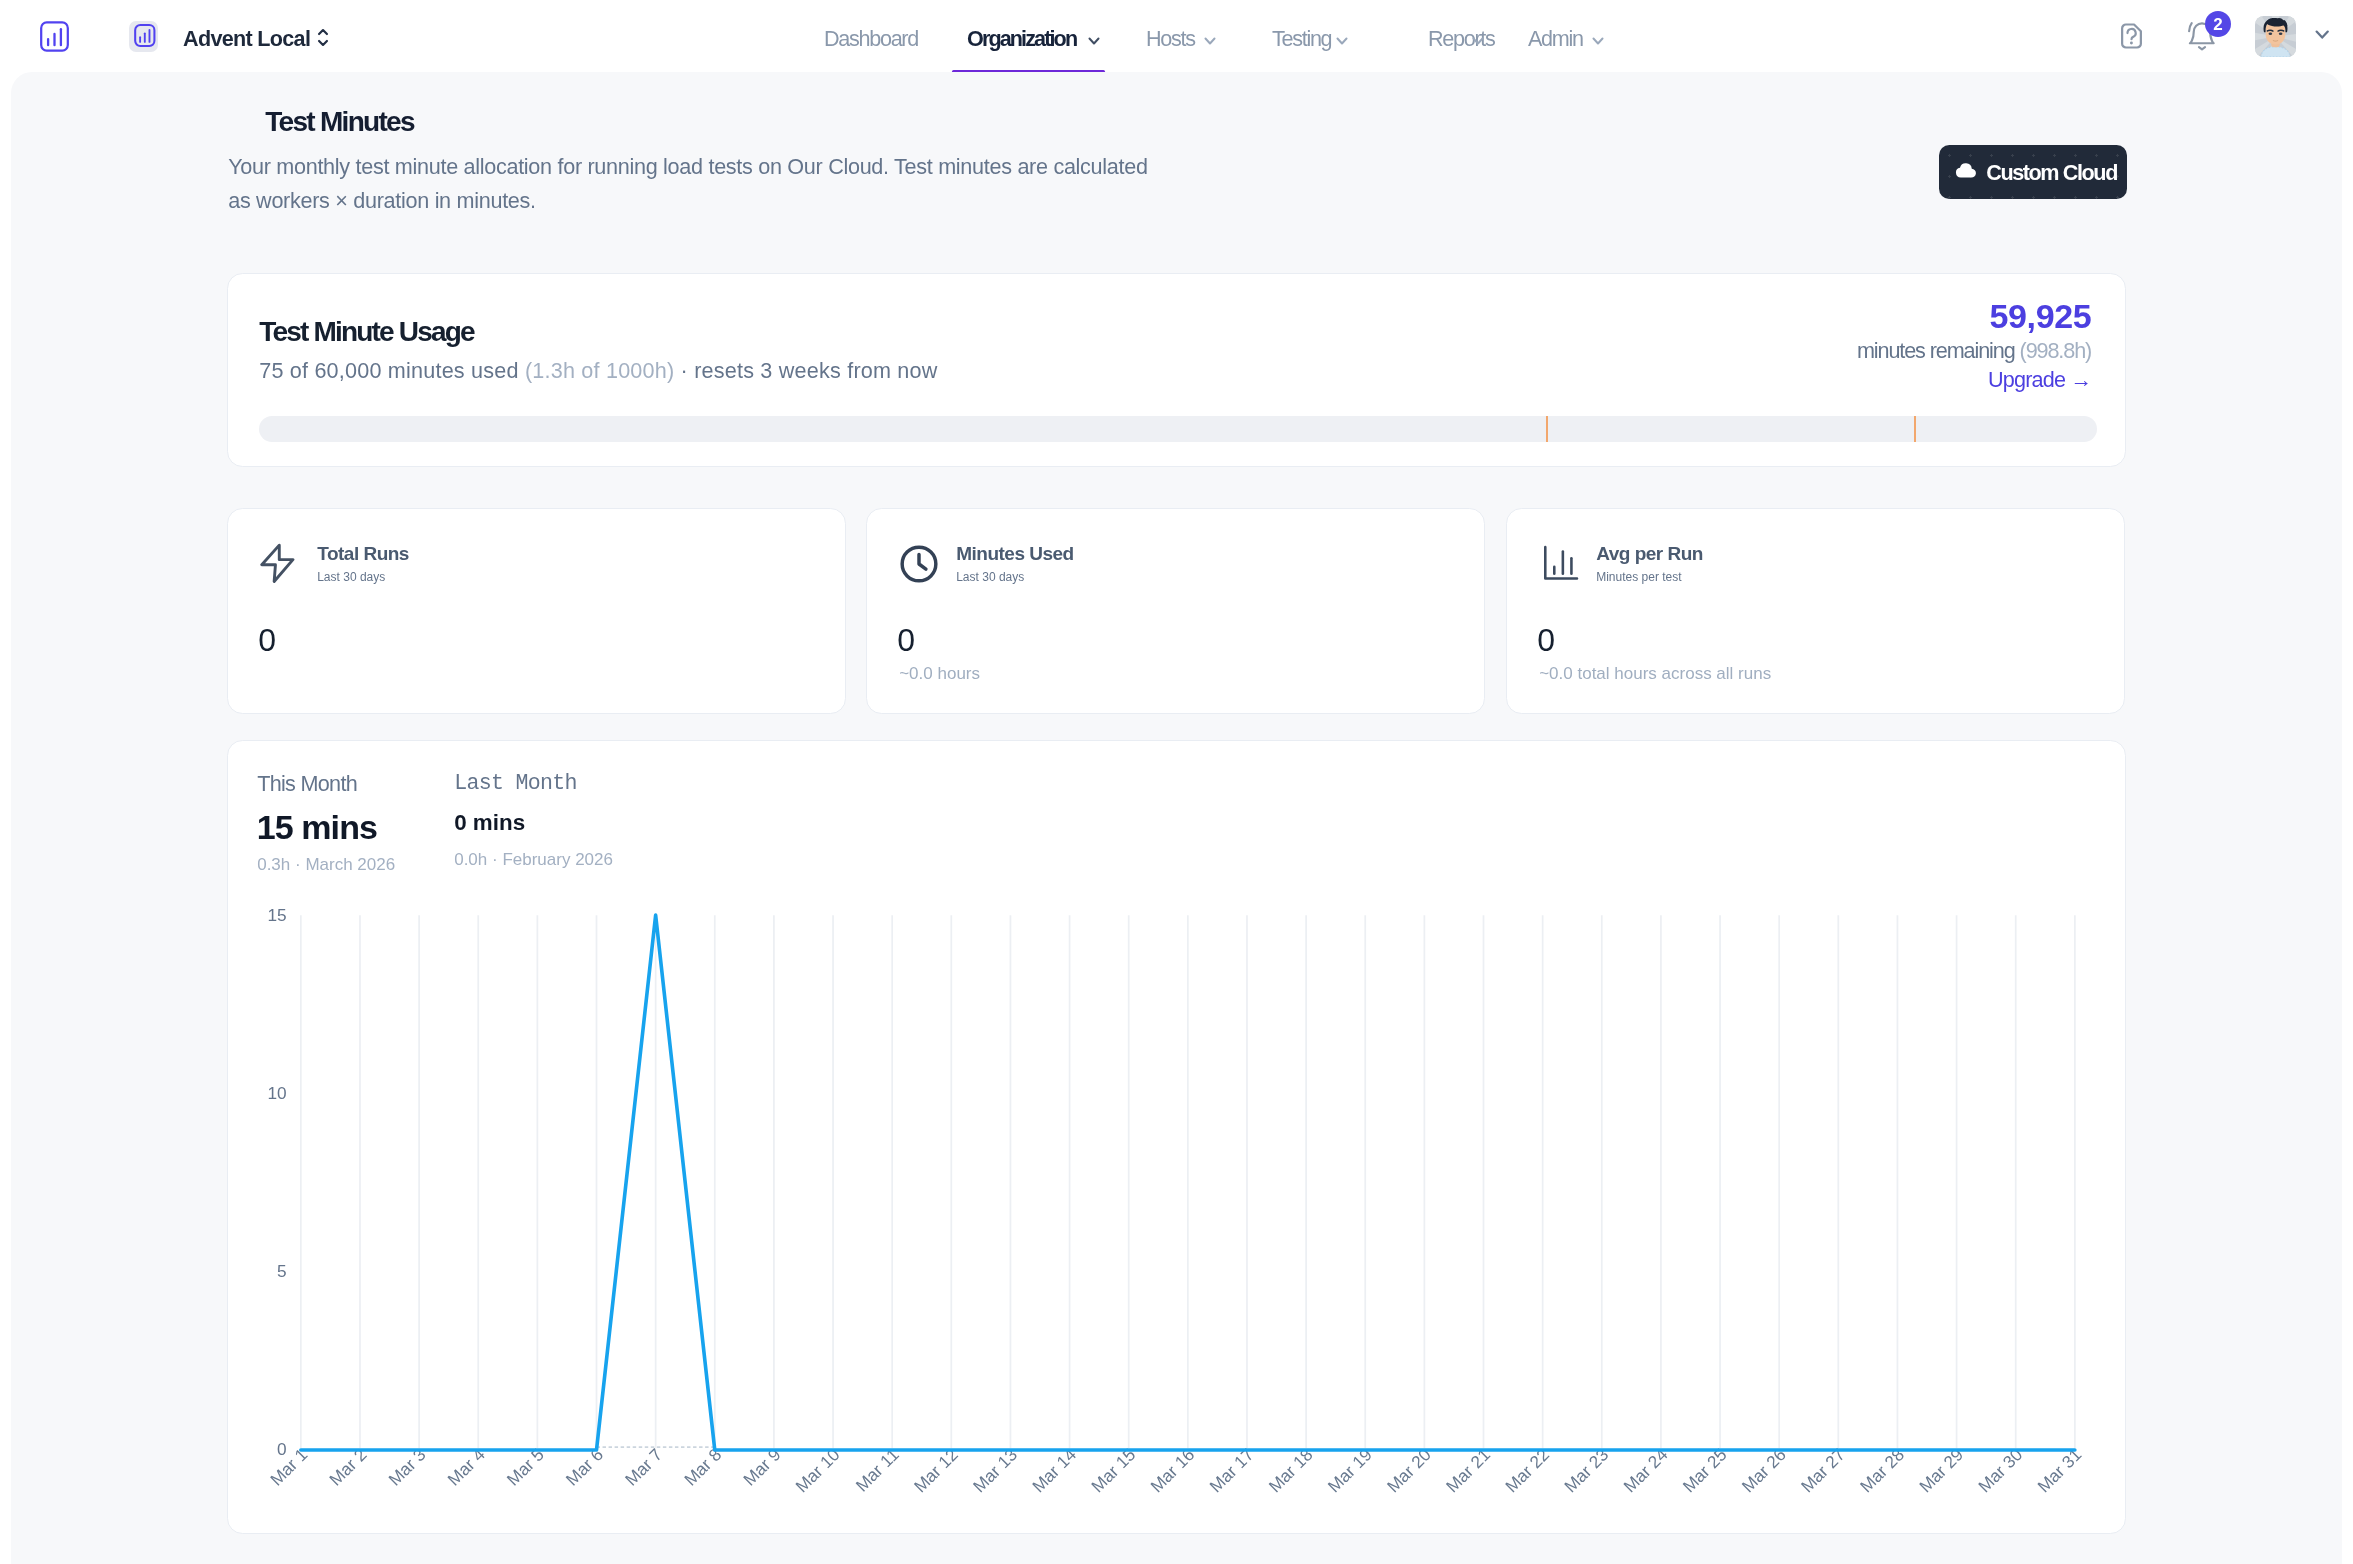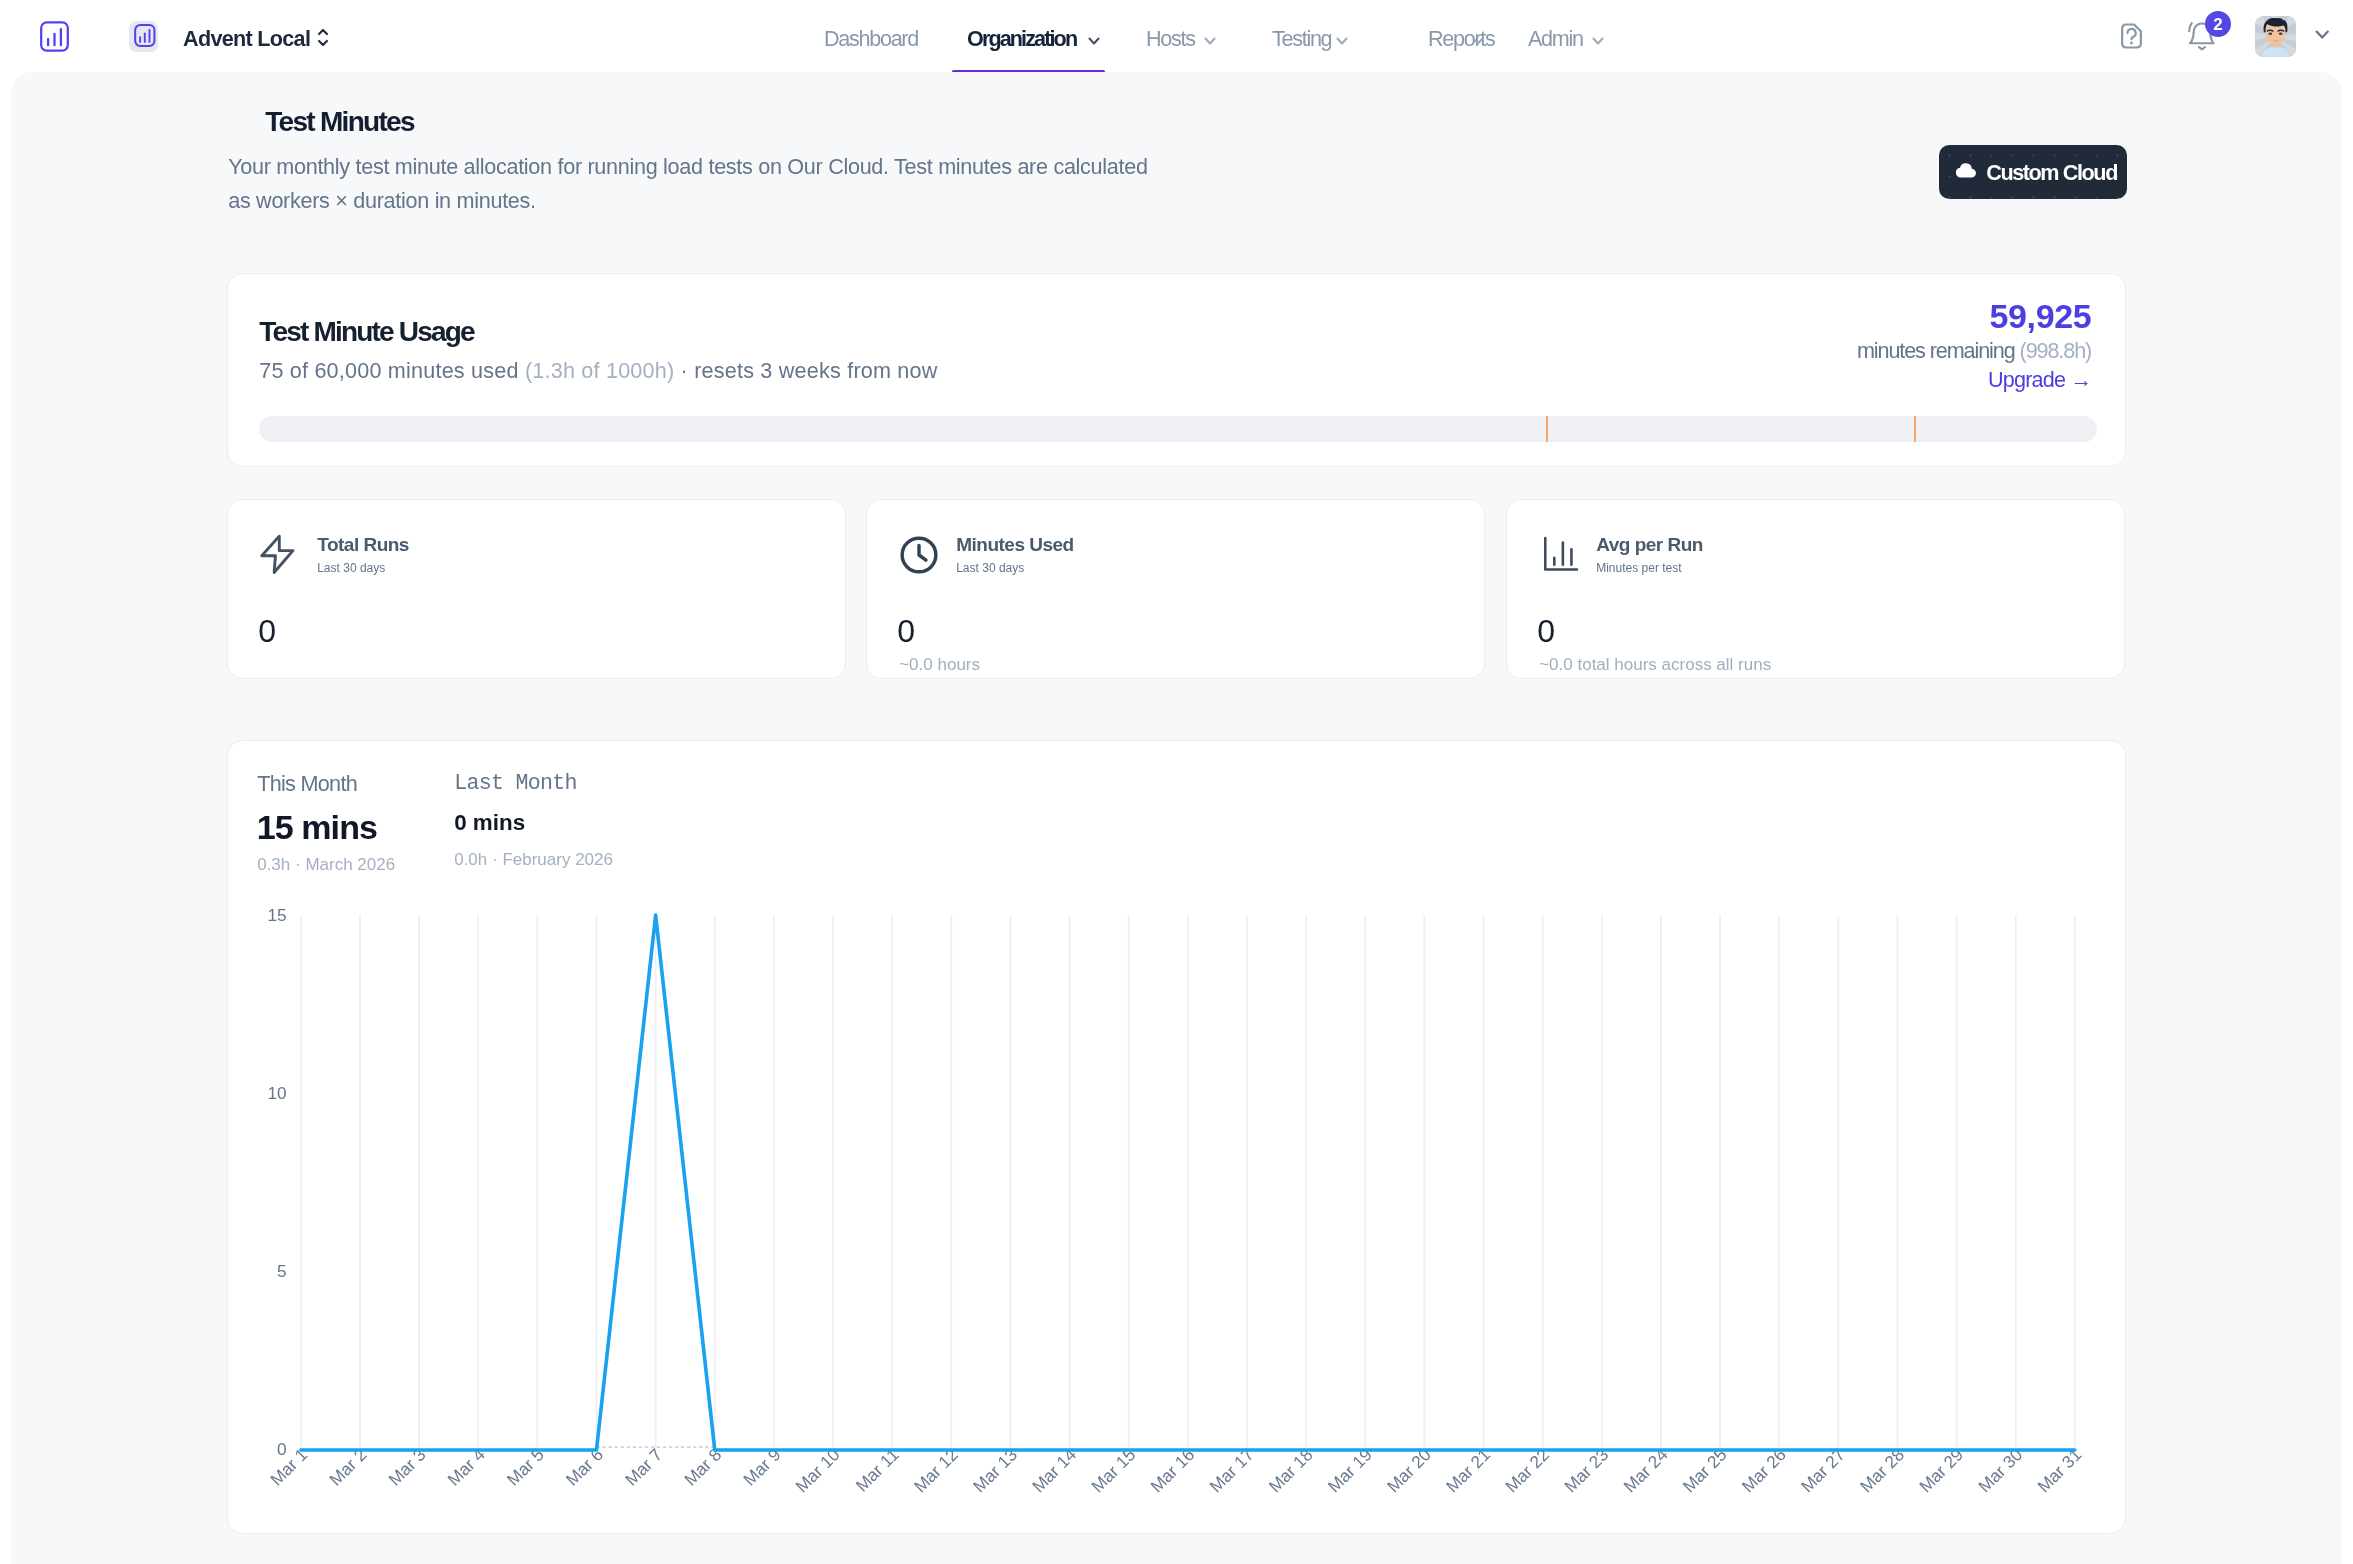--- a/index.html
+++ b/index.html
@@ -32,21 +32,21 @@
   #cardA .s { position:absolute; left:31px; top:84px; font-size:21.6px; color:#64748b; letter-spacing:0.2px; }
   #cardA .s .lt { color:#a3b0c2; }
   #cardA .big { position:absolute; right:34px; top:23px; font-size:34px; font-weight:700; color:#4c3fe0; text-align:right; letter-spacing:-0.4px; }
   #cardA .rem { position:absolute; right:34px; top:64px; font-size:21.6px; color:#64748b; text-align:right; letter-spacing:-1.1px; }
   #cardA .rem .lt { color:#a3b0c2; }
   #cardA .upg { position:absolute; right:34px; top:93px; font-size:21.6px; color:#4c3fe0; font-weight:500; text-align:right; letter-spacing:-0.8px; }
   #track { position:absolute; left:31px; top:142px; width:1838px; height:26px; background:#eef0f4; border-radius:13px; }
   .tick { position:absolute; top:0; width:2.2px; height:26px; background:#f2a76d; }
 
   
-  .stat { top:427px; width:619px; height:180px; }
+  .stat { top:436px; width:619px; height:206px; }
   .stat .icon { position:absolute; left:33px; top:35px; }
   .stat .t  { position:absolute; left:89px; top:34px; font-size:19px; font-weight:700; color:#4a5a70; letter-spacing:-0.5px; }
   .stat .s  { position:absolute; left:89px; top:61px; font-size:12px; color:#64748b; }
   .stat .num { position:absolute; left:30px; top:113px; font-size:32px; color:#16202f; }
   .stat .sub { position:absolute; left:32px; top:155px; font-size:17px; color:#a0aec0; }
 
   
   #cardC { left:216px; top:668px; width:1899px; height:794px; }
   #cardC .lbl1 { position:absolute; font-size:21.6px; color:#64748b; top:30px; letter-spacing:-0.7px; }
   #cardC .big1 { position:absolute; left:28.5px; top:67px; font-size:34px; font-weight:700; color:#101827; letter-spacing:-0.9px; }

